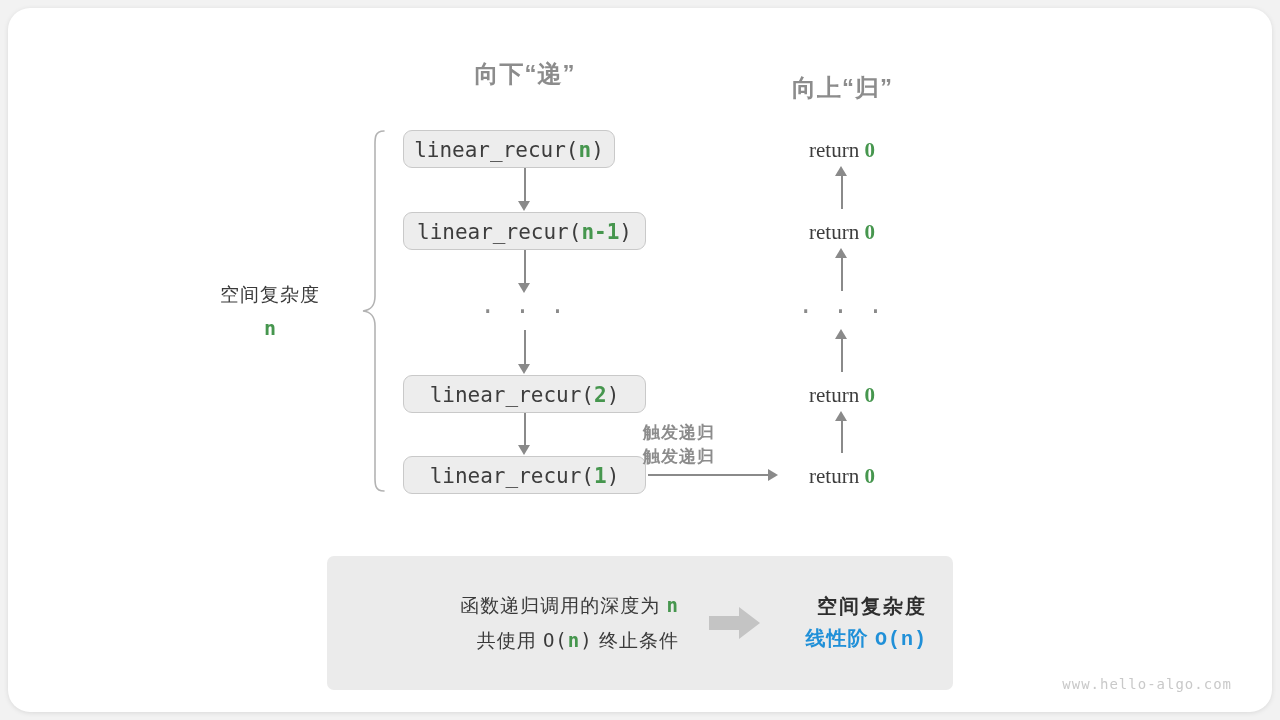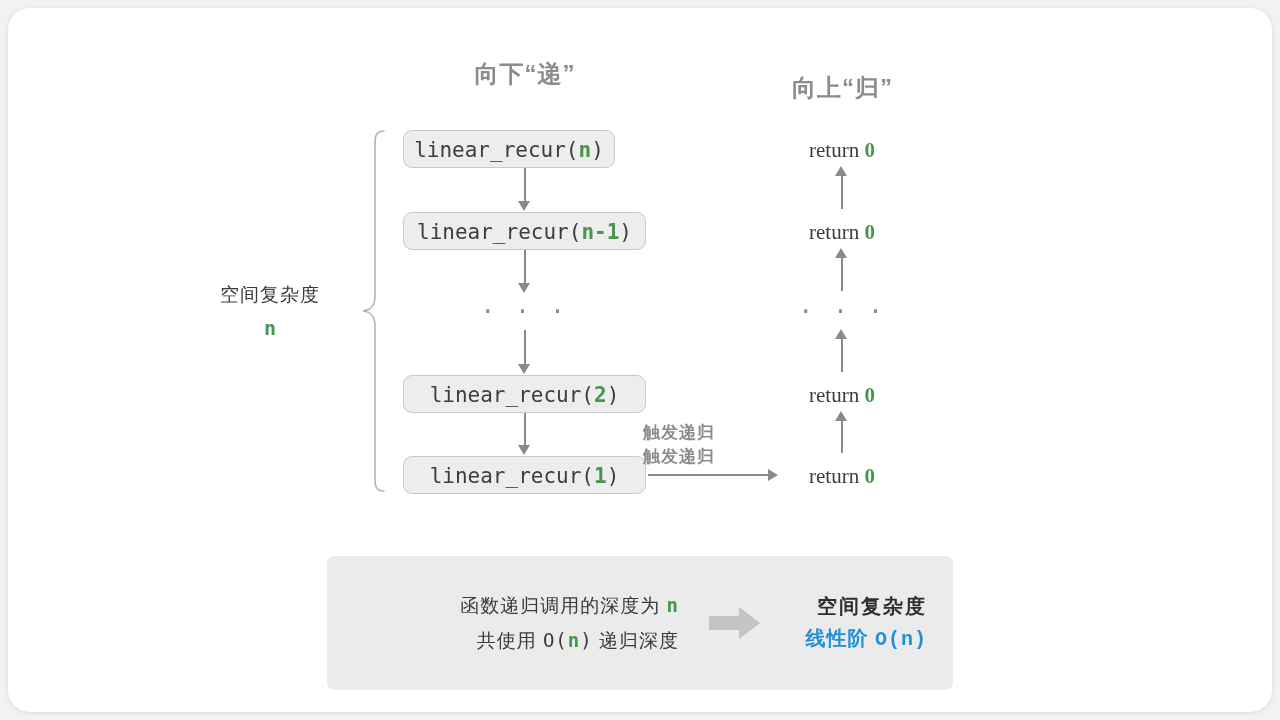--- a/index.html
+++ b/index.html
@@ -315,32 +315,33 @@
   <div class="abs" id="summary">
 
     <div id="summary-left">
       <div>
         <span>函数递归调用的深度为</span>
         <span class="gv">n</span>
       </div>
       <div>
         <span>共使用</span>
         <span class="mono">O(</span><span class="gv">n</span><span class="mono">)</span>
-        <span>递归深度</span>
+        <span>终止条件</span>
       </div>
     </div>
 
     <div id="summary-arrow">
       <svg width="52" height="34" viewBox="0 0 52 34">
         <path d="M0 10 L30 10 L30 1 L51 17 L30 33 L30 24 L0 24 Z" fill="#c4c4c4"></path>
       </svg>
     </div>
 
     <div id="summary-right">
       <div class="sc-title">空间复杂度</div>
       <div class="sc-value">
         <span>线性阶</span>
         <span class="mono">O(n)</span>
       </div>
     </div>
   </div>
 
+  <div class="abs" id="footer">www.hello-algo.com</div>
 </div>
 
 </body></html>

